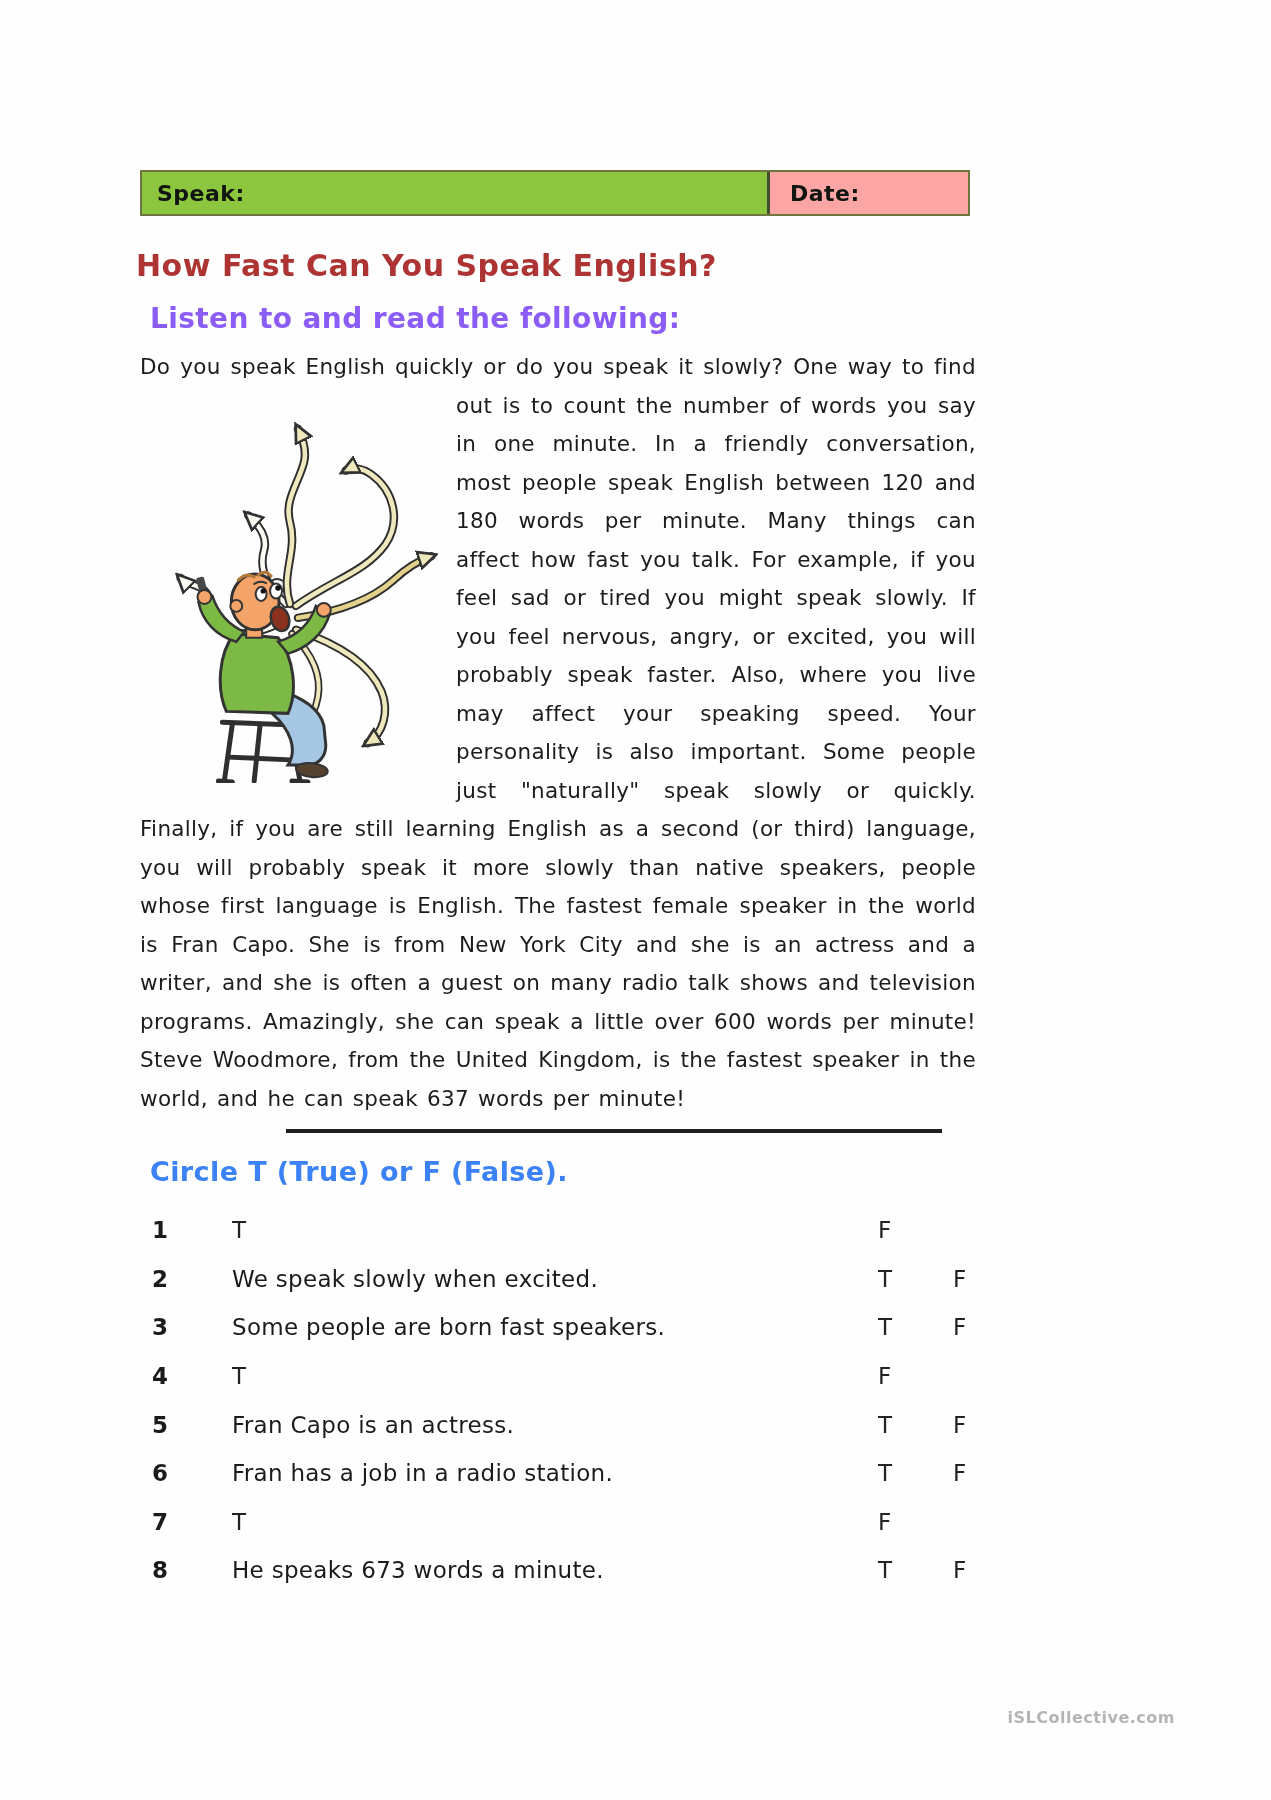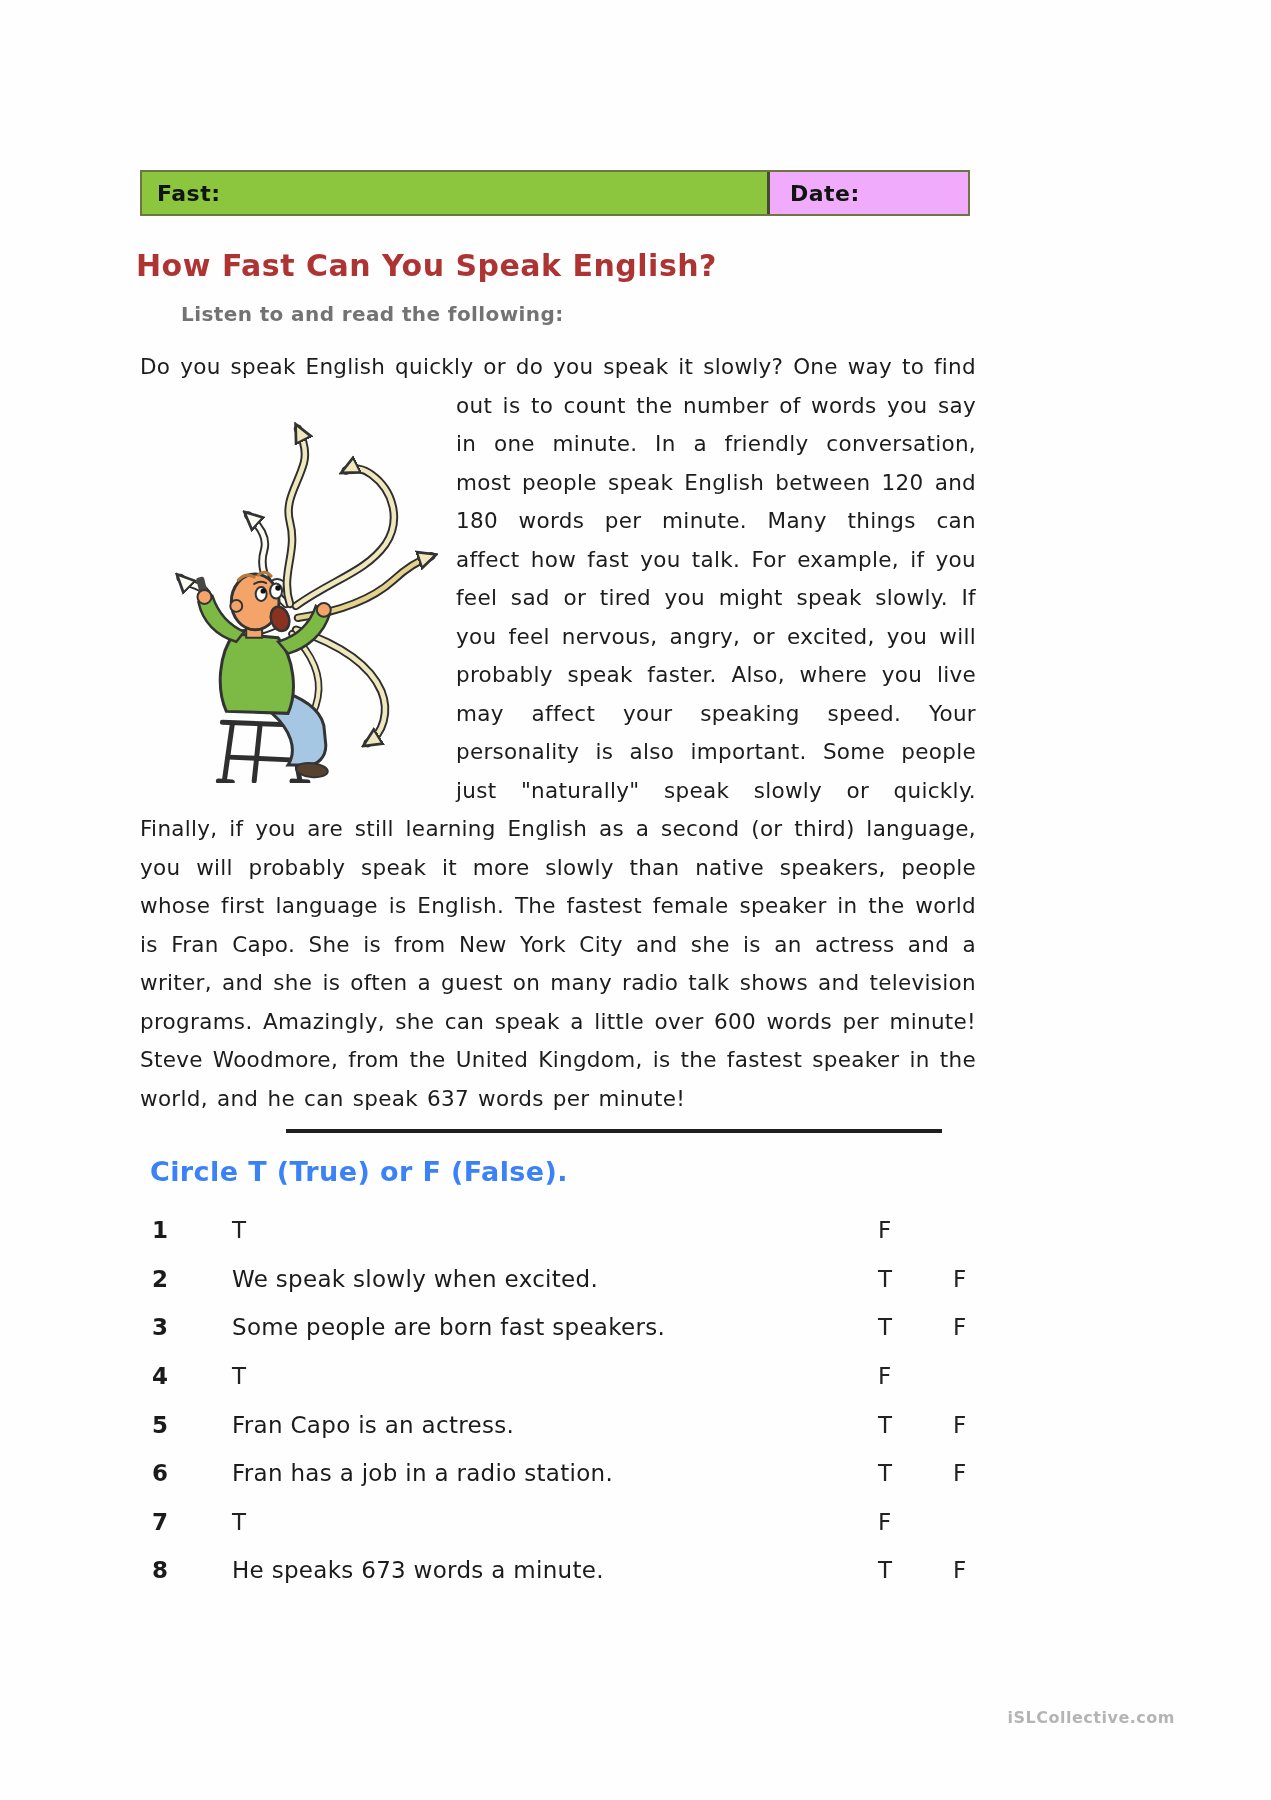--- a/index.html
+++ b/index.html
@@ -19,32 +19,32 @@
     display:flex;
     border:2px solid #6e7540;
   }
   .cell{box-sizing:border-box;display:flex;align-items:center;}
   .cell-name{
     width:628px;background:#8cc63e;
     border-right:3px solid #434c2c;
     padding-left:15px;
   }
   .cell-date{
-    flex:1;background:#f0abfc;
+    flex:1;background:#fca5a5;
     padding-left:20px;
   }
   .cell-label{font-weight:bold;font-size:22px;color:#101510;letter-spacing:.5px;}
   
   .title{
     position:absolute;left:136px;top:248px;
     font-size:30px;font-weight:bold;color:#ae3434;letter-spacing:.5px;
   }
   .subtitle{
     position:absolute;left:150px;top:302px;
-    font-size:20px;font-weight:bold;color:#737373;letter-spacing:.4px;margin-left:31px;
+    font-size:28px;font-weight:bold;color:#8b5cf6;letter-spacing:.4px;
   }
   
   .passage{
     position:absolute;left:140px;top:348px;
     width:836px;
     font-size:21.5px;line-height:38.5px;
     text-align:justify;
     letter-spacing:.3px;word-spacing:2px;
     color:#1c1c1c;
   }
@@ -86,21 +86,21 @@
     font-size:16px;font-weight:bold;color:#b4b4b4;letter-spacing:.5px;
   }
 </style>
 </head>
 <body>
 
 <div class="page">
 
   <div class="header-table">
     <div class="cell cell-name">
-      <span class="cell-label">Fast:</span>
+      <span class="cell-label">Speak:</span>
     </div>
     <div class="cell cell-date">
       <span class="cell-label">Date:</span>
     </div>
   </div>
 
   <div class="title">How Fast Can You Speak English?</div>
   <div class="subtitle">Listen to and read the following:</div>
 
   <div class="passage">

